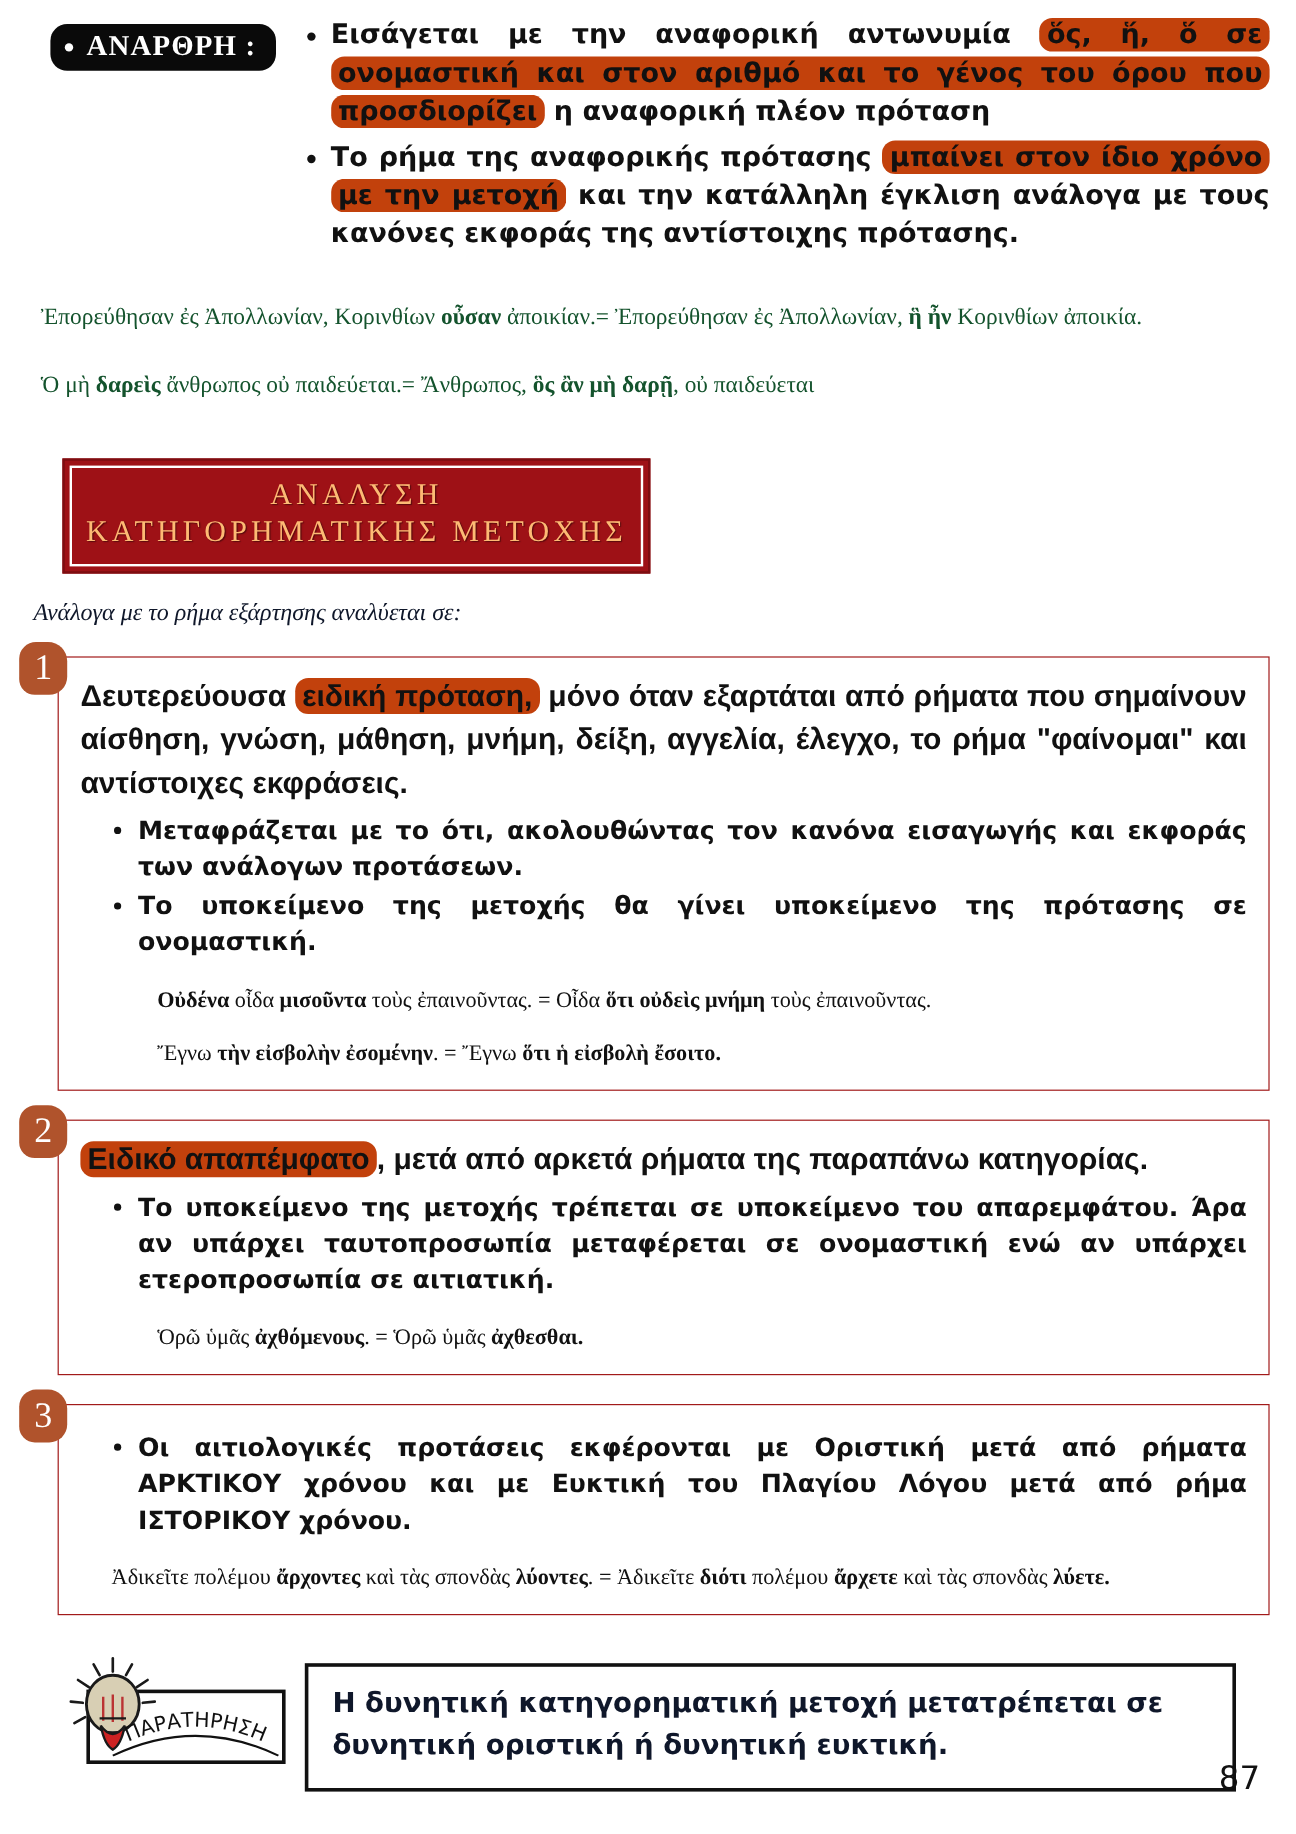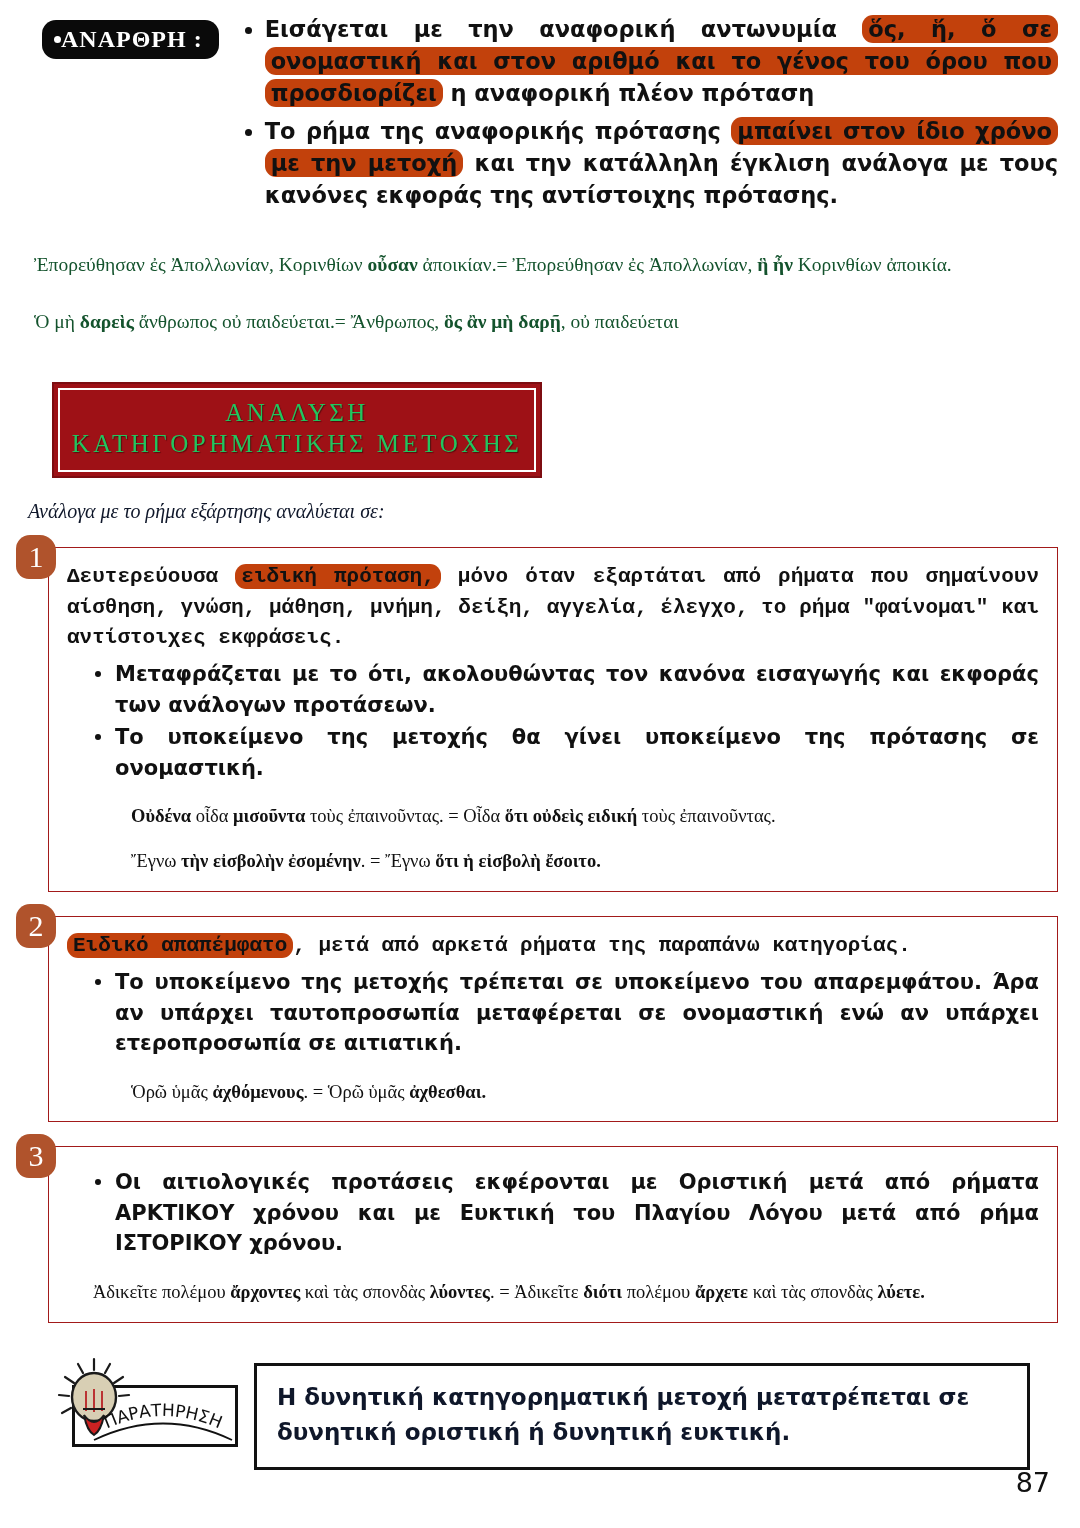--- a/index.html
+++ b/index.html
@@ -40,20 +40,21 @@
     border-radius: 14px;
     padding: 6px 16px 7px 12px;
     font-family: "Liberation Serif", serif;
     font-weight: bold;
     font-size: 24px;
     letter-spacing: 1px;
     line-height: 1.1;
     white-space: nowrap;
     display: flex;
     align-items: center;
+    gap: 11px;
     margin-top: 6px;
   }
   .tag-anarthri .dot {
     width: 7px;
     height: 7px;
     background: #ffffff;
     border-radius: 50%;
     display: inline-block;
     flex: 0 0 auto;
   }
@@ -115,21 +116,21 @@
     width: 490px;
     background: #9e1116;
     border: 2px solid #7d0d11;
     padding: 4px;
     box-sizing: border-box;
   }
   .title-box-inner {
     border: 2px solid #ffffff;
     padding: 8px 6px 11px 6px;
     text-align: center;
-    color: #22c55e;
+    color: #fdba74;
     font-family: "Liberation Serif", serif;
     font-size: 25px;
     letter-spacing: 3.5px;
     line-height: 1.22;
     text-shadow: 1px 1px 1px rgba(0,0,0,.45);
   }
   .title-line { display: block; white-space: nowrap; }
 
   .intro-line {
     margin: 22px 0 0 28px;
@@ -160,23 +161,23 @@
     border-radius: 14px 16px 15px 13px;
     color: #ffffff;
     font-family: "Liberation Serif", serif;
     font-size: 30px;
     line-height: 44px;
     text-align: center;
     z-index: 3;
   }
 
   .sec-head {
-    font-family: Liberation Mono, monospace;
-    font-weight: bold;
-    font-size: 21px;
+    font-family: Liberation Sans, sans-serif;
+    font-weight: bold;
+    font-size: 25px;
     line-height: 1.45;
     text-align: justify;
     margin: 0;
   }
 
   .sec-list {
     margin: 6px 0 0 0;
     padding: 0 0 0 26px;
     list-style: none;
   }
@@ -307,21 +308,21 @@
 
   <div id="sections-host">
       <div class="section">
         <div class="badge">1</div>
         <div class="box">
           <p class="sec-head"><span>Δευτερεύουσα </span><span class="hl">ειδική πρόταση,</span><span> μόνο όταν εξαρτάται από ρήματα που σημαίνουν αίσθηση, γνώση, μάθηση, μνήμη, δείξη, αγγελία, έλεγχο, το ρήμα "φαίνομαι" και αντίστοιχες εκφράσεις.</span></p>
           <ul class="sec-list">
             <li>Μεταφράζεται με το ότι, ακολουθώντας τον κανόνα εισαγωγής και εκφοράς των ανάλογων προτάσεων.</li>
             <li>Το υποκείμενο της μετοχής θα γίνει υποκείμενο της πρότασης σε ονομαστική.</li>
           </ul>
-          <div class="sec-ex"><b>Οὐδένα</b> οἶδα <b>μισοῦντα</b> τοὺς ἐπαινοῦντας. = Οἶδα <b>ὅτι οὐδεὶς ειδική</b> τοὺς ἐπαινοῦντας.</div>
+          <div class="sec-ex"><b>Οὐδένα</b> οἶδα <b>μισοῦντα</b> τοὺς ἐπαινοῦντας. = Οἶδα <b>ὅτι οὐδεὶς μνήμη</b> τοὺς ἐπαινοῦντας.</div>
           <div class="sec-ex tight">Ἔγνω <b>τὴν εἰσβολὴν ἐσομένην</b>. = Ἔγνω <b>ὅτι ἡ εἰσβολὴ ἔσοιτο.</b></div>
         </div>
       </div>
       <div class="section">
         <div class="badge">2</div>
         <div class="box">
           <p class="sec-head"><span class="hl">Ειδικό απαπέμφατο</span><span>, μετά από αρκετά ρήματα της παραπάνω κατηγορίας.</span></p>
           <ul class="sec-list">
             <li>Το υποκείμενο της μετοχής τρέπεται σε υποκείμενο του απαρεμφάτου. Άρα αν υπάρχει ταυτοπροσωπία μεταφέρεται σε ονομαστική ενώ αν υπάρχει ετεροπροσωπία σε αιτιατική.</li>
           </ul>

